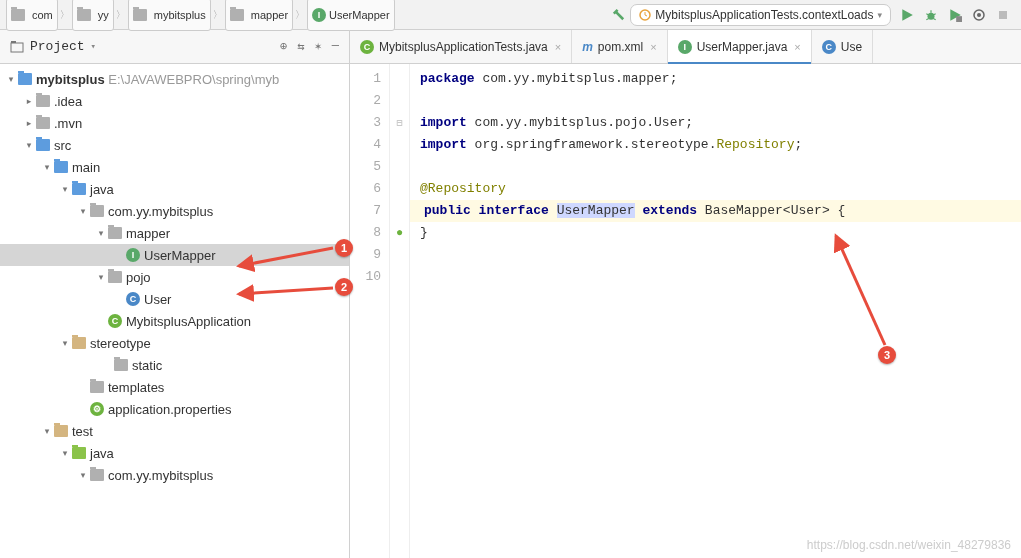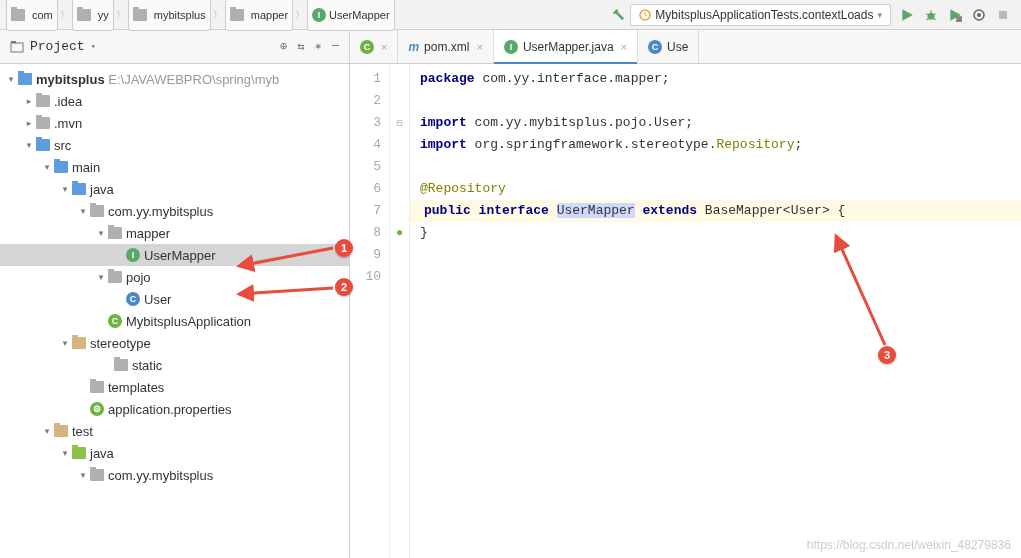--- a/index.html
+++ b/index.html
@@ -2,21 +2,21 @@
 <html><head>
 <meta charset="utf-8">
 <style>
 * { box-sizing: border-box; margin: 0; padding: 0; }
 body { font-family: "Segoe UI", Arial, sans-serif; font-size: 12px; color: #333; background: #fff; width: 1021px; height: 558px; overflow: hidden; position: relative; }
 .topbar { height: 30px; background: #f2f2f2; border-bottom: 1px solid #d0d0d0; display: flex; align-items: center; padding: 0 6px; gap: 4px; }
 .breadcrumb { display: flex; align-items: center; gap: 2px; flex: 0 0 auto; }
 .breadcrumb .seg { display: inline-flex; align-items: center; gap: 3px; padding: 2px 4px; border: 1px solid #ccc; border-radius: 3px; background: #fafafa; font-size: 11px; height: 33px; }
 .breadcrumb .sep { color: #999; font-size: 10px; }
 .spacer { flex: 1; }
-.run-config { display: flex; align-items: center; gap: 4px; border: 1px solid #ccc; border-radius: 2px; background: #fff; padding: 2px 8px; height: 22px; font-size: 12px; min-width: 250px; }
+.run-config { display: flex; align-items: center; gap: 4px; border: 1px solid #ccc; border-radius: 7px; background: #fff; padding: 2px 8px; height: 22px; font-size: 12px; min-width: 250px; }
 .toolbar-icons { display: flex; gap: 8px; align-items: center; padding: 0 4px; }
 .icon-btn { width: 16px; height: 16px; display: inline-flex; align-items: center; justify-content: center; }
 .play { color: #59a869; }
 .bug { color: #59a869; }
 .hammer { color: #59a869; }
 
 .subbar { height: 34px; background: #f7f7f7; border-bottom: 1px solid #d0d0d0; display: flex; }
 .side-label { display: flex; align-items: center; gap: 6px; padding: 0 10px; border-right: 1px solid #d0d0d0; width: 350px; font-family: Liberation Mono, monospace; }
 .side-label .title { font-weight: 500; font-size: 13px; }
 .mini-icons { margin-left: auto; display: flex; gap: 10px; color: #777; }
@@ -147,20 +147,21 @@
     <div class="mini-icons">
       <span>⊕</span>
       <span>⇆</span>
       <span>✶</span>
       <span>—</span>
     </div>
   </div>
   <div class="tabs">
     <div class="tab">
         <span class="c-icon">C</span>
+        <span>MybitsplusApplicationTests.java</span>
         <span class="close-x">×</span>
       </div>
     <div class="tab">
         <span style="color:#4a88c7;font-style:italic;font-weight:bold">m</span>
         <span>pom.xml</span>
         <span class="close-x">×</span>
       </div>
     <div class="tab active">
         <span class="i-icon">I</span>
         <span>UserMapper.java</span>
@@ -293,21 +294,21 @@
         <div class="gi"></div>
         <div class="gi"></div>
         <div class="gi"></div>
       <div class="gi">
           <span style="color:#6db33f;font-size:12px">●</span>
         </div>
       <div class="gi"></div>
         <div class="gi"></div>
     </div>
     <div class="code">
-      <div class="line"><span class="kw">package</span><span> com.yy.interface.mapper;</span></div>
+      <div class="line"><span class="kw">package</span><span> com.yy.mybitsplus.mapper;</span></div>
       <div class="line"></div>
       <div class="line"><span class="kw">import</span><span> com.yy.mybitsplus.pojo.User;</span></div>
       <div class="line"><span class="kw">import</span><span> org.springframework.stereotype.</span><span class="ann">Repository</span><span>;</span></div>
       <div class="line"></div>
       <div class="line"><span class="ann">@Repository</span></div>
       <div class="line hl-line"><span class="kw">public </span><span class="kw">interface </span><span class="sel">UserMapper</span><span class="kw"> extends </span><span>BaseMapper&lt;User&gt; {</span></div>
       <div class="line"><span>}</span></div>
       <div class="line"></div>
     </div>
   </div>

